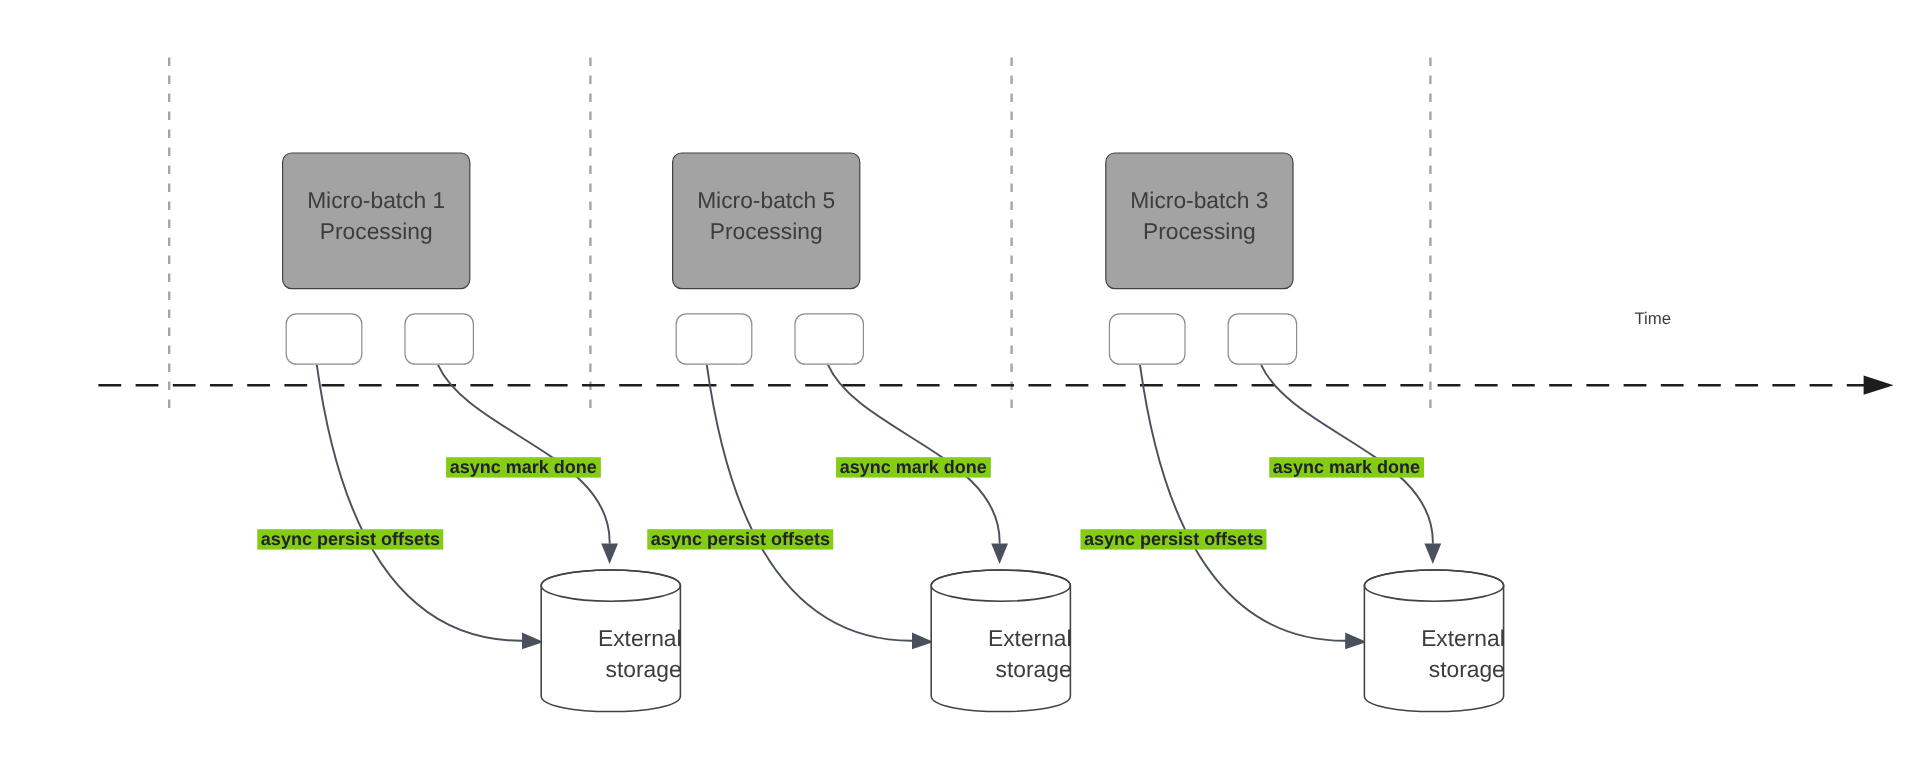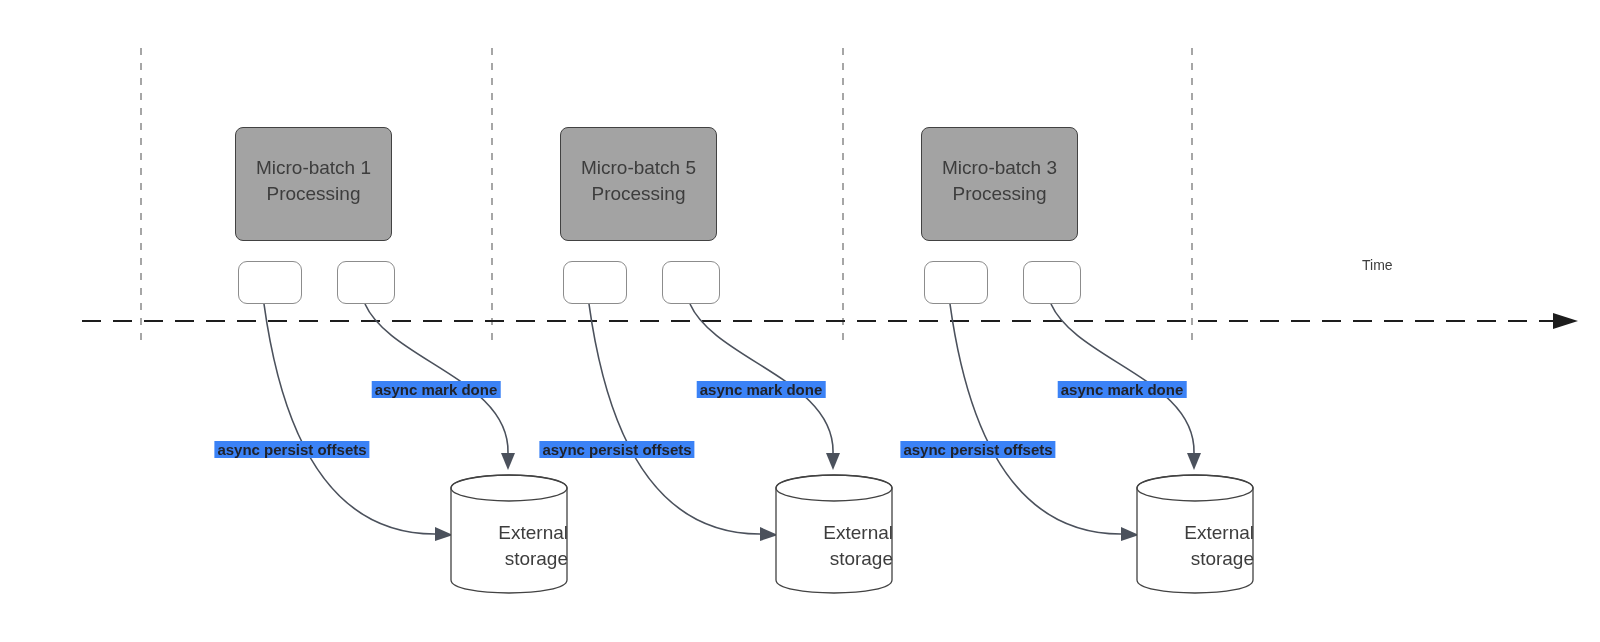--- a/index.html
+++ b/index.html
@@ -37,21 +37,21 @@
     position:absolute; top:261px; height:43px; background:#fff;
     border:1.5px solid var(--small-box-border,#8c8c8c); border-radius:9px;
     box-sizing:border-box;
   }
   .smallbox.a { left:0;   width:64px; }
   .smallbox.b { left:99px; width:58px; }
 
   .lbl {
     position:absolute; transform:translateX(-50%); white-space:nowrap;
     font-size:15px; font-weight:bold; color:var(--label-text,#20232b);
-    background:#3b82f6; padding:0 3px; line-height:17px;
+    background:#84cc16; padding:0 3px; line-height:17px;
   }
   .lbl.persist { left:54px;  top:417px;margin-top:24px; }
   .lbl.done    { left:198px; top:381px; }
 
   .cyl { position:absolute; left:212px; top:472px; width:118px; height:124px; }
   .cyl .shape { fill:#ffffff; stroke:var(--box-border,#4a4a4a); stroke-width:1.3; }
   .cyl .rim   { fill:none;    stroke:var(--box-border,#4a4a4a); stroke-width:1.3; }
   .cyl-text {
     position:absolute; left:0; top:48px; width:100%; text-align:right;
     font-size:19px; line-height:26px; color:var(--body-text,#3d3d3d);

